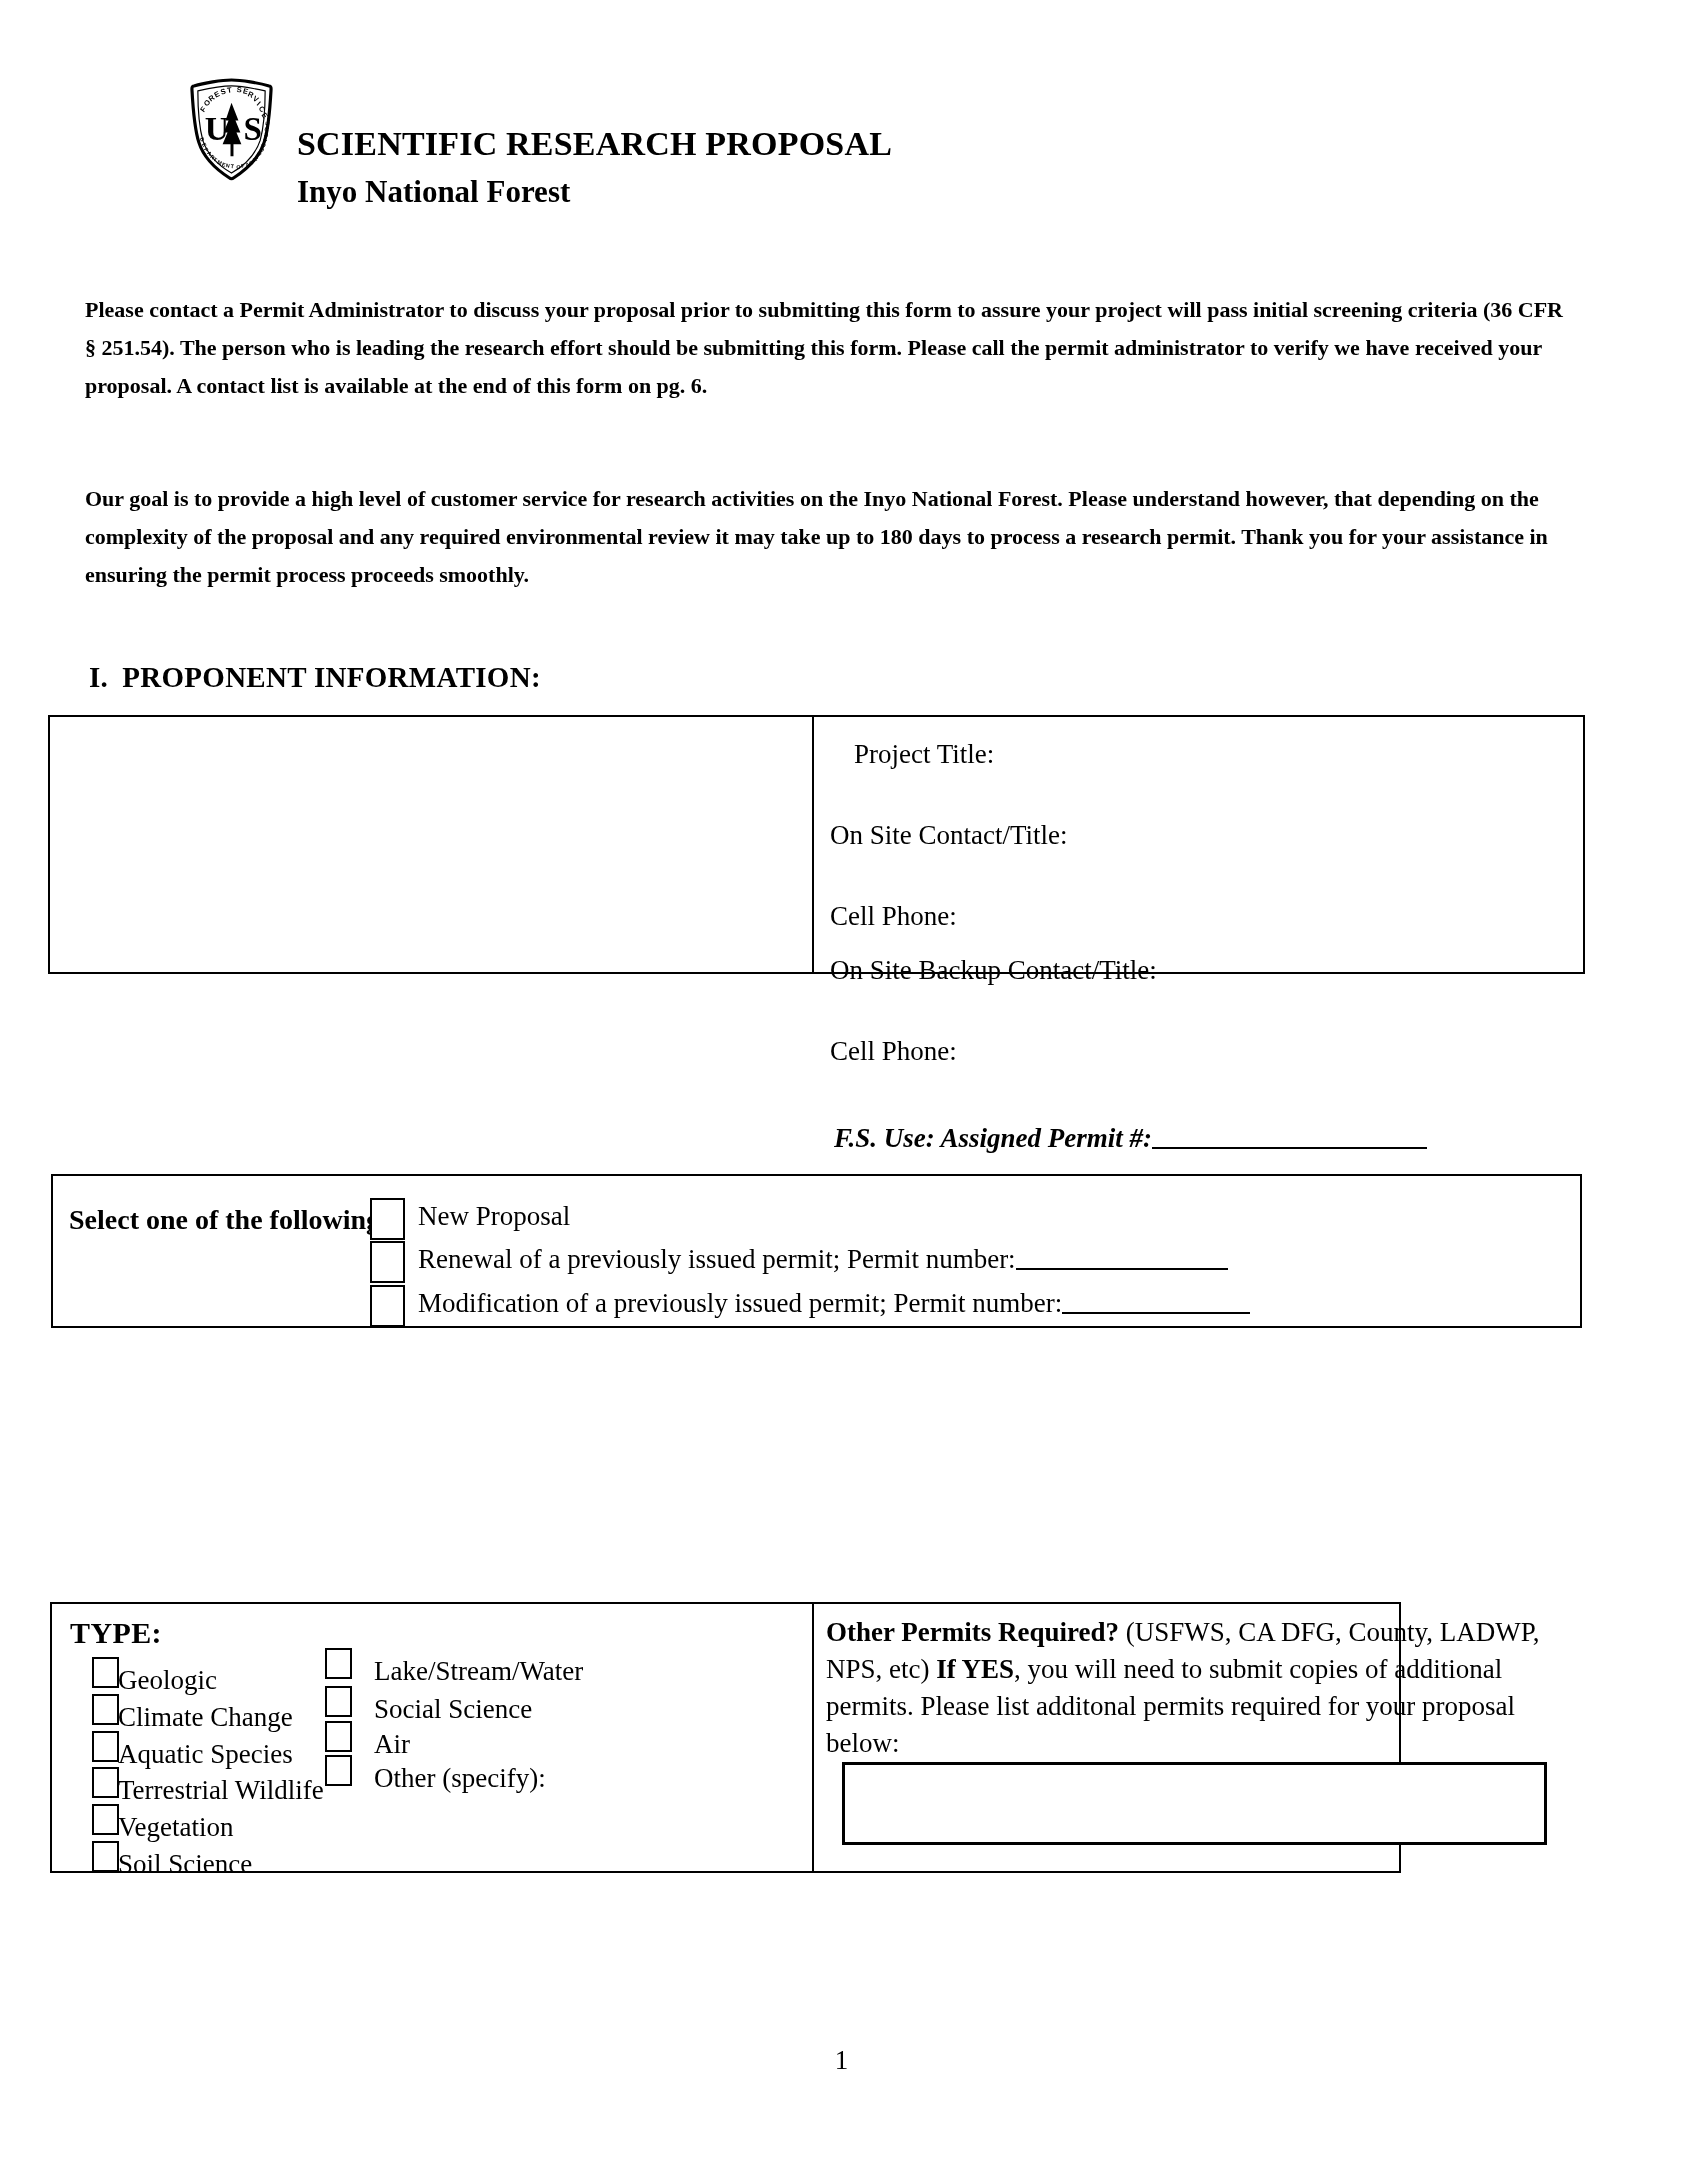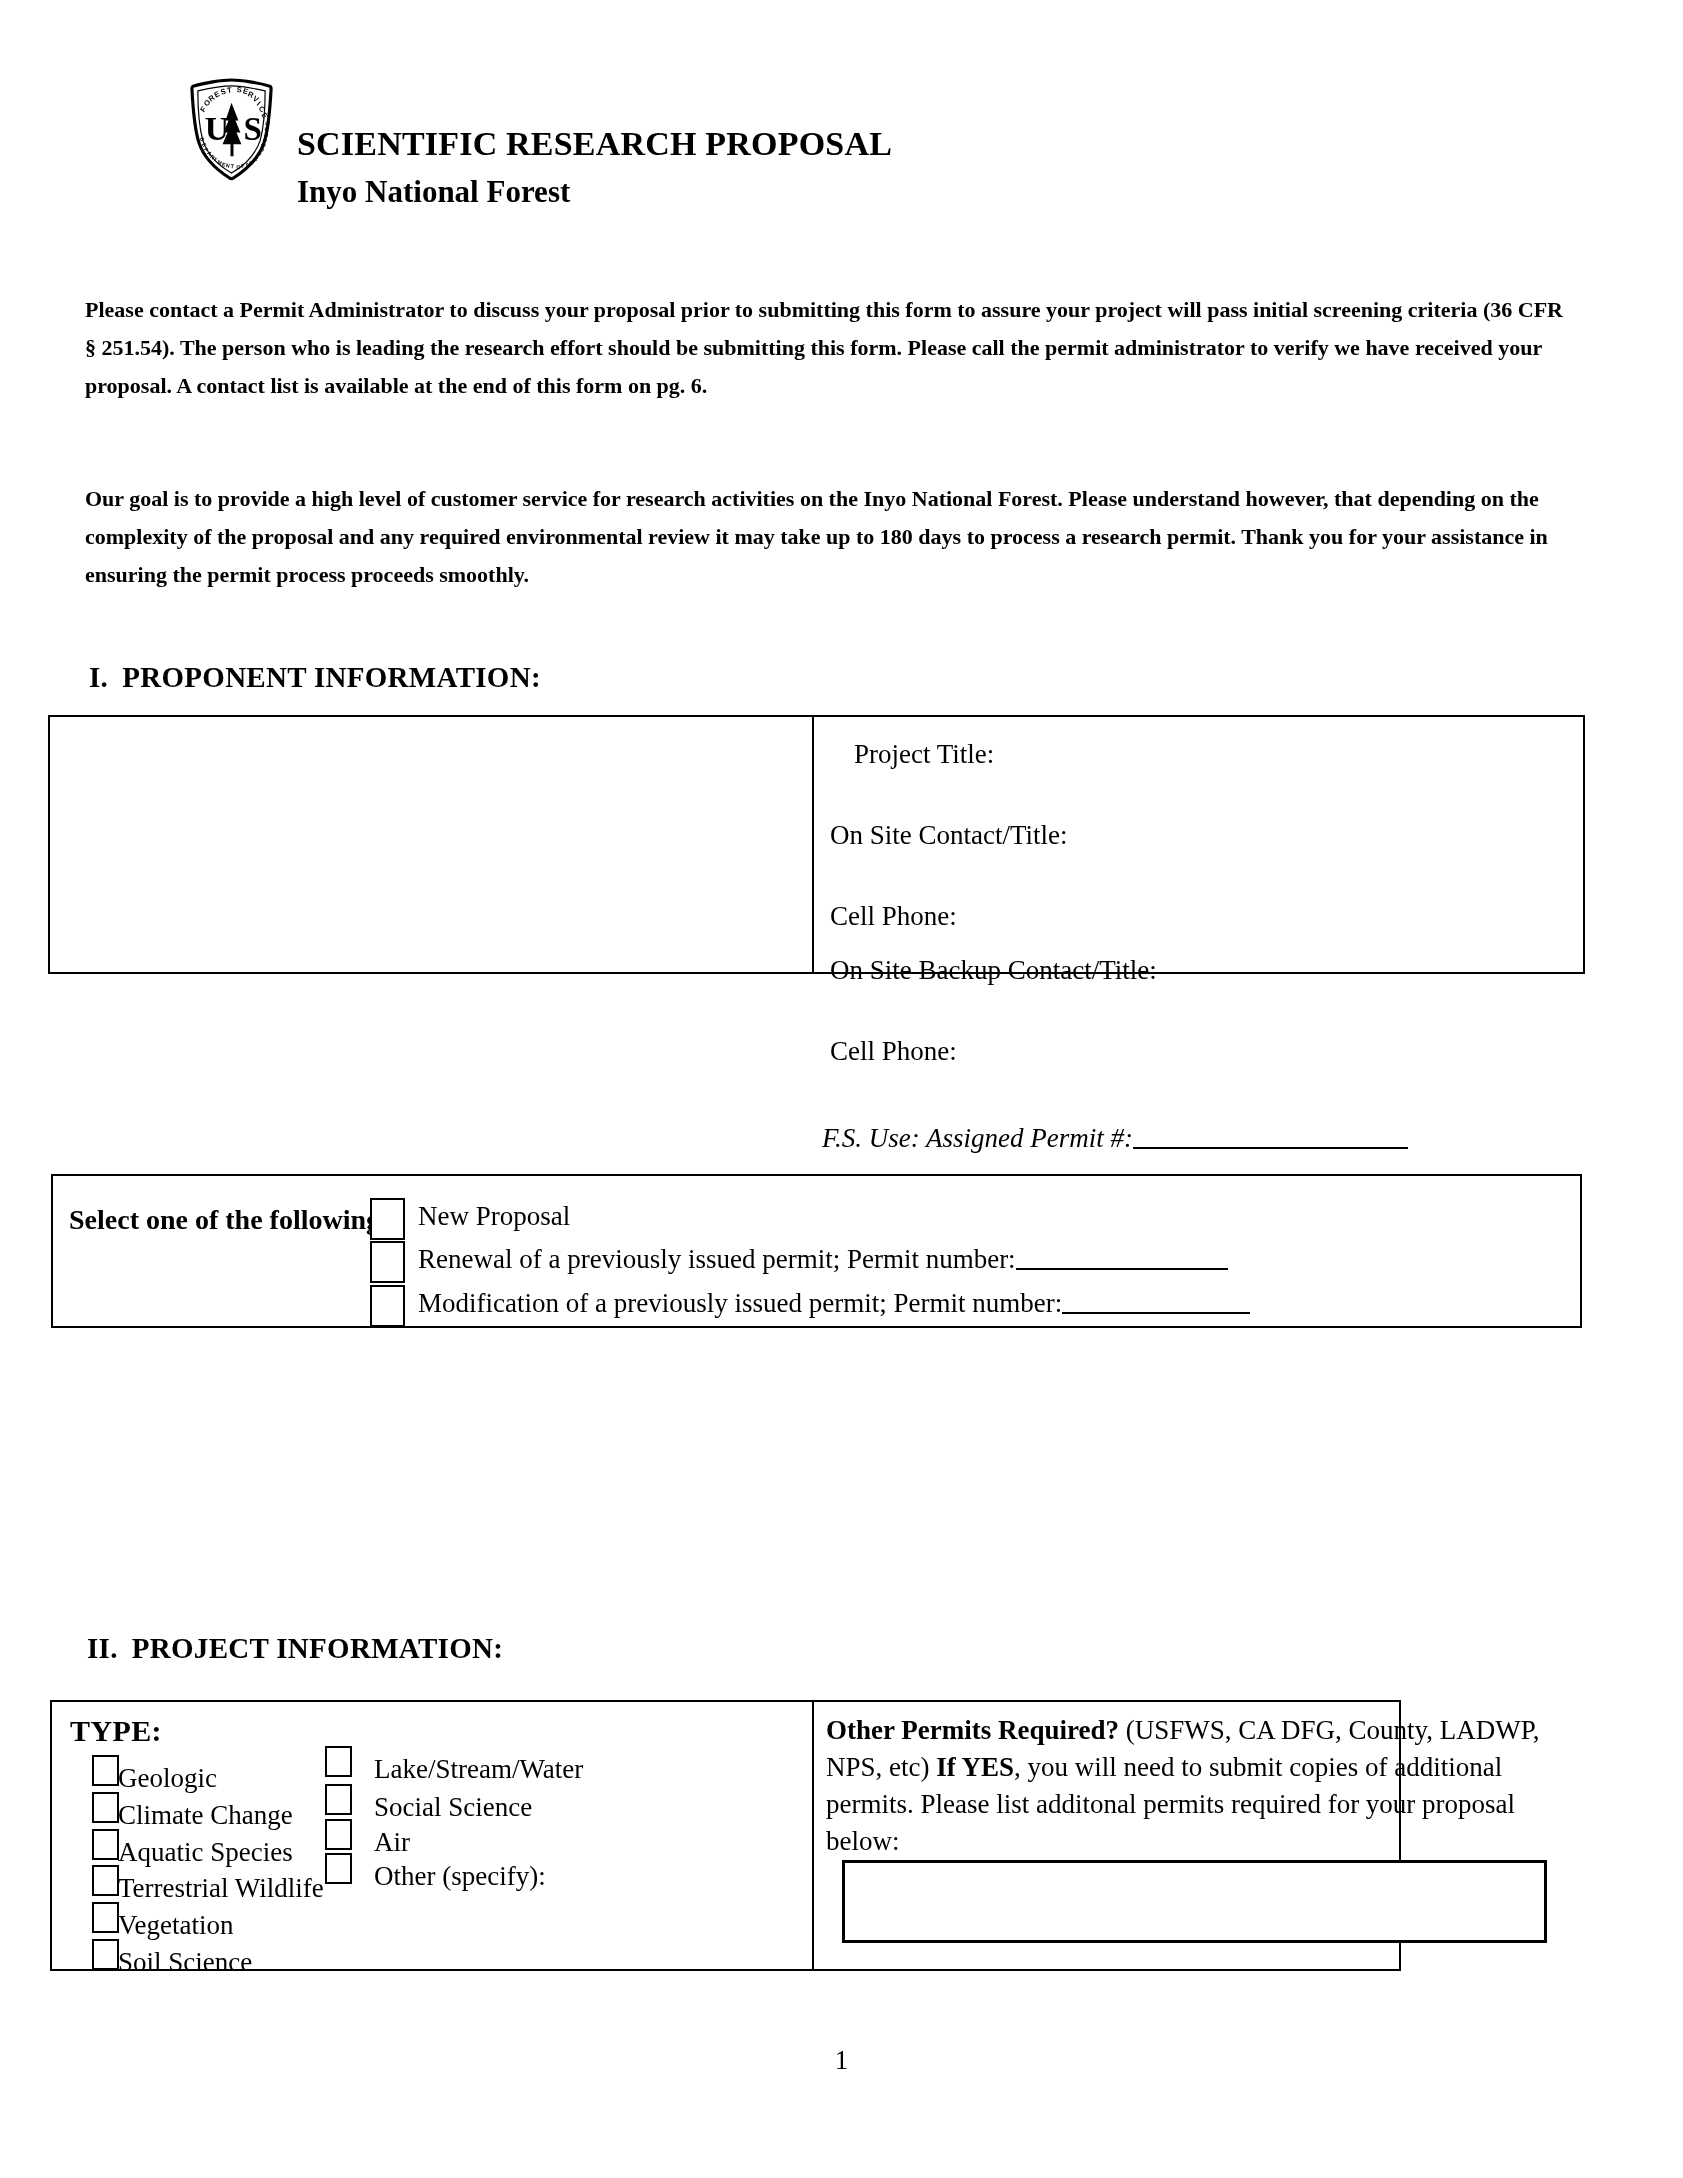--- a/index.html
+++ b/index.html
@@ -154,21 +154,21 @@
   }
   .uline {
     display: inline-block;
     border-bottom: 2.5px solid #000;
     vertical-align: -2px;
   }
 
   
   #type-table {
     left: 50px;
-    top: 1700px;
+    top: 1602px;
     width: 1351px;
     height: 271px;
   }
   #type-divider {
     position: absolute;
     left: 760px;
     top: 0;
     width: 0;
     height: 100%;
     border-left: 2px solid #000;
@@ -309,21 +309,21 @@
   <div class="box" id="proponent-table">
     <div id="proponent-divider"></div>
 
 
     <div class="pt-col pt-right">
       <div class="pt-field" style="left:16px; top:22px;margin-left:24px;">Project Title:</div>
       <div class="pt-field" style="left:16px; top:103px;">On Site Contact/Title:</div>
       <div class="pt-field" style="left:16px; top:184px;">Cell Phone:</div>
       <div class="pt-field" style="left:16px; top:238px;">On Site Backup Contact/Title:</div>
       <div class="pt-field" style="left:16px; top:319px;">Cell Phone:</div>
-      <div class="pt-field" style="left:8px; top:406px; font-weight:normal; font-style:italic;">
+      <div class="pt-field" style="left:20px; top:406px; font-weight:bold; font-style:italic;">
         <span>F.S. Use: Assigned Permit #:</span><span class="uline" style="width:275px;"></span>
       </div>
     </div>
   </div>
 
   <div class="box" id="select-box">
     <div id="select-label">Select one of the following:</div>
 
     <div class="sel-row" style="top:22px;">
       <span class="chk chk-lg"></span>

